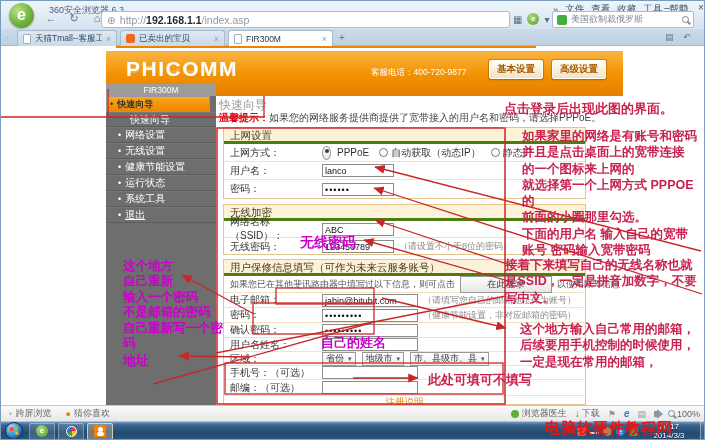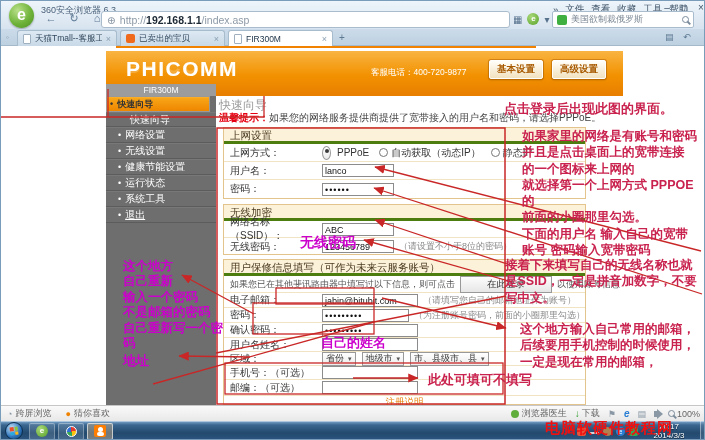--- a/index.html
+++ b/index.html
@@ -5,21 +5,21 @@
   *{box-sizing:border-box;margin:0;padding:0;font-family:"Liberation Sans","DejaVu Sans",sans-serif;}
   html,body{background:#9aa7b3;}
   #screen{position:relative;width:705px;height:440px;background:#fff;overflow:hidden;border:1px solid #7a9cbb;}
   .abs{position:absolute;}
 
   
   .chrome{position:absolute;left:0;top:0;width:705px;height:28px;background:linear-gradient(#eef5fb,#d7e3ef);}
   .logo360{position:absolute;left:8px;top:2px;width:25px;height:25px;border-radius:50%;
     background:radial-gradient(circle at 35% 30%,#b9e08a,#6fb33a 55%,#4c8f22);
     color:#fff;font-weight:bold;font-size:16px;line-height:24px;text-align:center;box-shadow:0 1px 2px rgba(0,0,0,.3);}
-  .wtitle{position:absolute;left:40px;top:3px;font-size:9px;color:#4a617a;}
+  .wtitle{position:absolute;left:48px;top:3px;font-size:9px;color:#4a617a;}
   .menus{position:absolute;left:552px;top:2px;display:flex;gap:7px;font-size:9.5px;color:#3c5166;align-items:center;}
   .winbtns{position:absolute;left:660px;top:1px;display:flex;gap:5px;font-size:10px;color:#44596e;}
   .winbtns span{width:12px;text-align:center;cursor:default;}
   .navrow{position:absolute;left:42px;top:10px;display:flex;gap:7px;font-size:12px;color:#5c7robot288;}
   .navbtn{width:16px;height:16px;text-align:center;line-height:15px;color:#5f7a95;font-size:11px;}
   .addrbar{position:absolute;left:100px;top:10px;width:409px;height:17px;background:#fff;border:1px solid #a9bccd;border-radius:3px;display:flex;align-items:center;padding:0 5px;font-size:10.5px;}
   .addrbar .dim{color:#8d9aa7;}
   .addrbar b{color:#1c2833;}
   .extico{position:absolute;left:512px;top:12px;display:flex;gap:5px;align-items:center;font-size:10px;color:#56718c;}
   .mini-e{width:12px;height:12px;border-radius:50%;background:radial-gradient(circle at 35% 30%,#a8d878,#58a229);color:#fff;font-size:8px;font-weight:bold;text-align:center;line-height:12px;}
@@ -269,21 +269,21 @@
       <span class="introtxt">以使用账号信息</span>
     </div>
     <div class="frow" style="height:15px">
       <span class="flab">电子邮箱：</span>
       <div class="tin" style="width:96px;letter-spacing:0">jabin@bitubit.com</div>
       <span class="hint">（请填写您自己的邮箱地址作为账号）</span>
     </div>
     <div class="frow" style="height:15px">
       <span class="flab">密码：</span>
       <div class="tin" style="width:96px">•••••••••</div>
-      <span class="hint">（为注册账号密码，前面的小圈那里勾选）</span>
+      <span class="hint">（健康节能设置，非对应邮箱的密码）</span>
     </div>
     <div class="frow" style="height:15px">
       <span class="flab">确认密码：</span>
       <div class="tin" style="width:96px">•••••••••</div>
     </div>
     <div class="frow" style="height:14px">
       <span class="flab">用户名姓名：</span>
       <div class="tin" style="width:96px"></div>
     </div>
     <div class="frow" style="height:14px">

